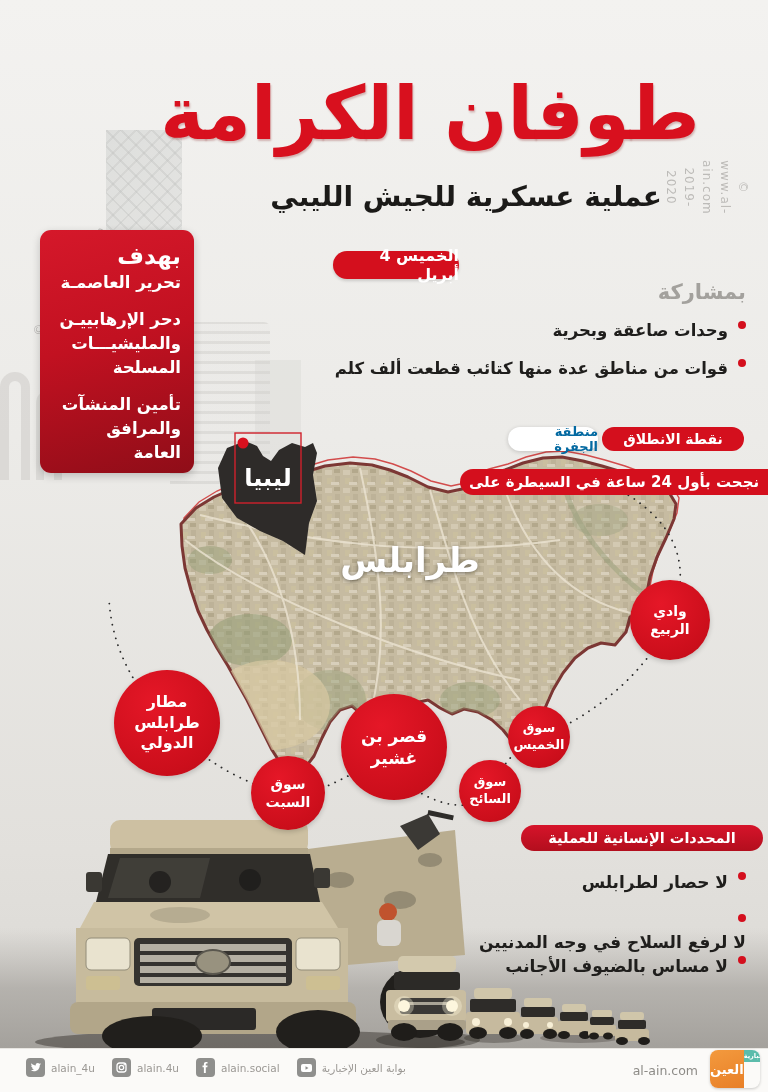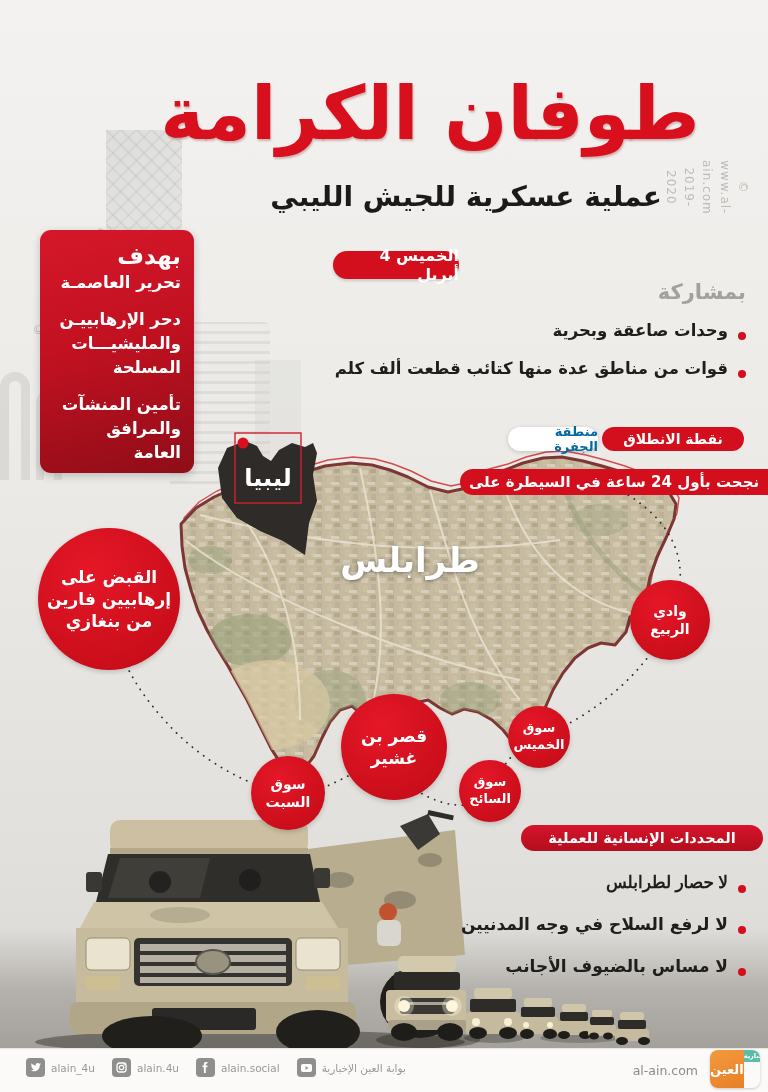--- a/index.html
+++ b/index.html
@@ -38,21 +38,21 @@
                 background:#d40f1d; font-size:16px; box-shadow:0 2px 3px rgba(0,0,0,.15); }
 
   .goals { left:40px; top:230px; width:154px; height:243px; border-radius:11px; z-index:3;
            background:linear-gradient(165deg,#d5182a 0%,#c21121 45%,#8f0d18 100%);
            color:#fff; direction:rtl; text-align:right; padding:13px 13px;
            box-shadow:0 3px 8px rgba(0,0,0,.2); }
   .goals h2 { font-size:23px; font-weight:700; margin-bottom:2px; }
   .goals .g-item { font-size:16.5px; font-weight:700; line-height:1.45; margin-bottom:13px; }
 
   .sec-heading { color:#a3a19d; font-size:21px; font-weight:700; direction:rtl; z-index:3; }
-  .bullet-row { display:flex; align-items:flex-end; gap:10px; direction:rtl; z-index:3; }
+  .bullet-row { display:flex; align-items:flex-start; gap:10px; direction:rtl; z-index:3; }
   .dot { width:8px; height:8px; border-radius:50%; background:#d40f1d; flex:0 0 auto; }
   .bullet-row .b-text { color:#1f1e1c; font-size:16.5px; font-weight:700; white-space:nowrap; }
 
   .launch-red { left:602px; top:427px; width:142px; height:24px; border-radius:12px;
                 background:#d40f1d; font-size:14px; }
   .launch-white { left:508px; top:427px; width:90px; height:24px; border-radius:12px;
                   background:#fff; color:#0369a1; font-weight:700; font-size:13px;
                   display:flex; align-items:center; justify-content:center; direction:rtl;
                   box-shadow:0 1px 4px rgba(0,0,0,.18); z-index:5; }
   .banner { left:460px; top:469px; width:308px; height:26px; border-radius:13px 0 0 13px;
@@ -277,33 +277,33 @@
     <span class="b-text">قوات من مناطق عدة منها كتائب قطعت ألف كلم</span>
   </div>
 
   <div class="abs pill launch-red">نقطة الانطلاق</div>
   <div class="abs launch-white">منطقة الجفرة</div>
   <div class="abs pill banner">نجحت بأول 24 ساعة في السيطرة على</div>
 
   <div class="abs country-label">ليبيا</div>
   <div class="abs city-label">طرابلس</div>
 
-  <div class="callout" style="left:38px; top:528px; width:142px; height:142px; font-size:17px;">القبض على إرهابيين فارين من بنغازي</div>
+  <div class="callout" style="left:114px; top:670px; width:106px; height:106px; font-size:16px;">مطار طرابلس الدولي</div>
   <div class="callout" style="left:251px; top:756px; width:74px; height:74px; font-size:14px;">سوق السبت</div>
   <div class="callout" style="left:341px; top:694px; width:106px; height:106px; font-size:17px;">قصر بن غشير</div>
   <div class="callout" style="left:459px; top:760px; width:62px; height:62px; font-size:13px;">سوق السائح</div>
   <div class="callout" style="left:508px; top:706px; width:62px; height:62px; font-size:13px;">سوق الخميس</div>
   <div class="callout" style="left:630px; top:580px; width:80px; height:80px; font-size:14px;">وادي الربيع</div>
 
   <div class="abs pill constraints-badge">المحددات الإنسانية للعملية</div>
-  <div class="abs bullet-row c-row" style="right:22px; top:872px;font-family:Liberation Serif, serif;">
+  <div class="abs bullet-row c-row" style="right:22px; top:872px;">
     <span class="dot"></span>
     <span class="b-text">لا حصار لطرابلس</span>
   </div>
-  <div class="abs bullet-row c-row" style="right:22px; top:914px;">
+  <div class="abs bullet-row c-row" style="right:22px; top:914px;flex-direction:column;">
     <span class="dot"></span>
     <span class="b-text">لا لرفع السلاح في وجه المدنيين</span>
   </div>
   <div class="abs bullet-row c-row" style="right:22px; top:956px;">
     <span class="dot"></span>
     <span class="b-text">لا مساس بالضيوف الأجانب</span>
   </div>
 
   <div class="abs footer"></div>
   <div class="abs social-wrap">

